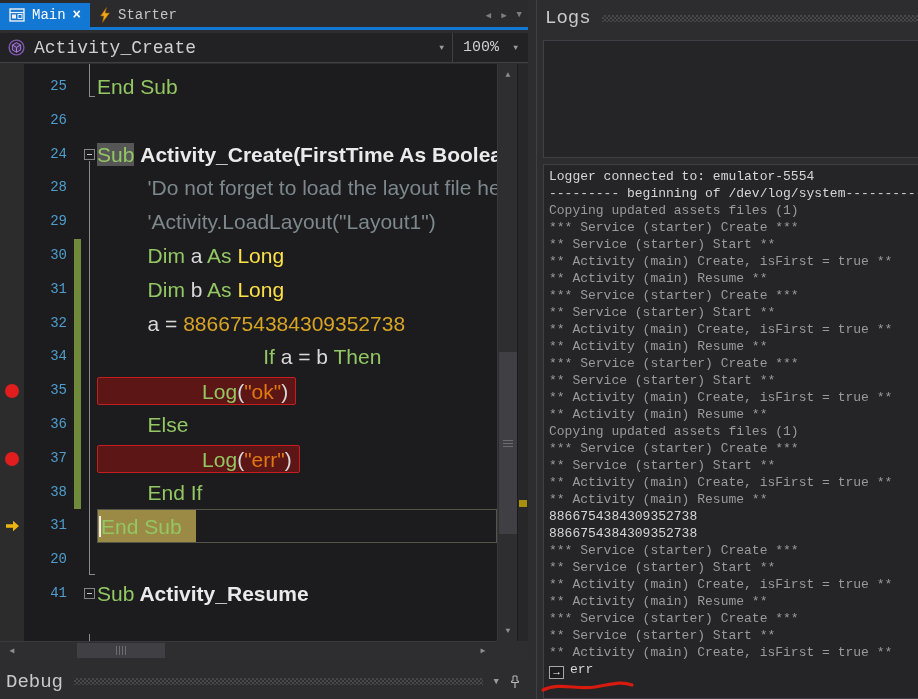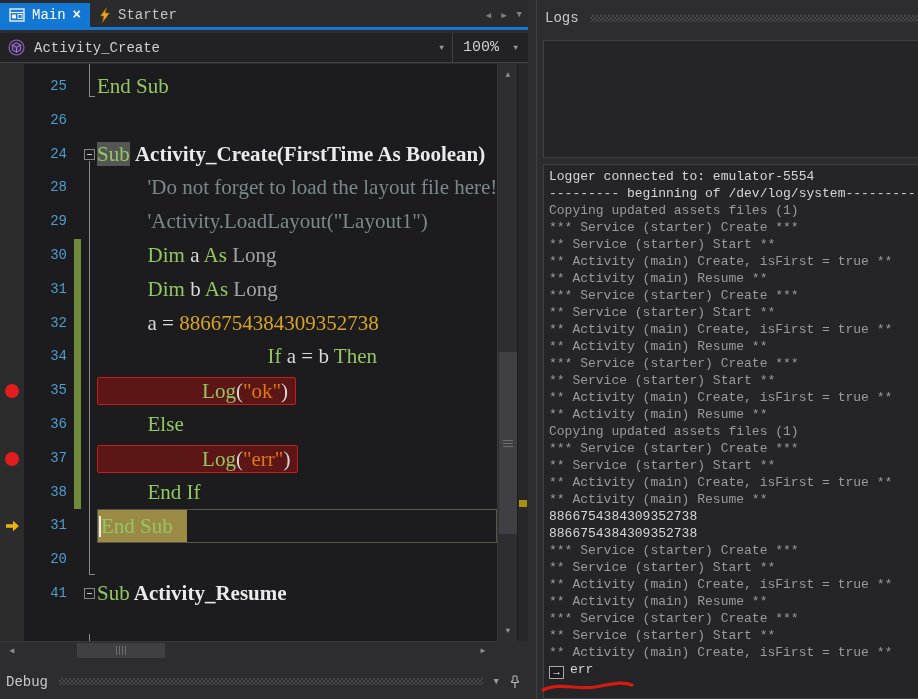--- a/index.html
+++ b/index.html
@@ -14,48 +14,48 @@
             border-bottom:3px solid #1377d4; display:flex; align-items:flex-end; }
   .tab { height:24px; display:flex; align-items:center; padding:0 9px; gap:7px; font-size:14px; cursor:default; }
   .tab.active { background:#1377d4; color:#ffffff; }
   .tab.inactive { color:#c4c4c4; }
   .tab-close { font-size:14px; font-weight:bold; color:#ffffff; line-height:1; }
   .tabnav { position:absolute; right:6px; top:10px; display:flex; gap:10px; color:#7d7d82; font-size:9px; }
 
   .toolbar { position:absolute; left:0; top:33px; width:100%; height:30px; background:#222225;
              border-bottom:1px solid #3f3f46; display:flex; align-items:center; }
   .combo-main { flex:none; width:452px; display:flex; align-items:center; gap:9px; padding:0 8px; height:100%; }
-  .combo-label { color:#cfcfcf; font-size:14px; flex:1; }
+  .combo-label { color:#cfcfcf; font-size:18px; flex:1; }
   .dd { color:#9a9a9e; font-size:8px; }
   .toolbar .sep { width:1px; height:100%; background:#3f3f46; }
   .combo-zoom { flex:1; display:flex; align-items:center; padding:0 10px; height:100%; gap:8px; }
   .combo-zoom .combo-label { font-size:15px; }
 
   
   .editor { position:absolute; left:0; top:64px; width:528px; height:577px; background:#1c1c1e; overflow:hidden; }
   .mstrip { position:absolute; left:0; top:0; width:24px; height:100%; background:#2c2c2c; }
   .code-lines { position:absolute; left:0; top:6px; width:497px; }
   .row { display:flex; height:33.8px; position:relative; }
   .mgn { width:24px; flex:none; background:#2c2c2c; display:flex; align-items:center; justify-content:center; }
   .bp-dot { width:14px; height:14px; border-radius:50%; background:#e11d1d; }
   .gut { width:50px; flex:none; text-align:right; padding-right:7px; font-size:14px; color:#4e9dcd; line-height:33.8px; }
   .chg { width:7px; flex:none; }
   .chg.on { background:#6f8a3a; }
   .fold { width:16px; flex:none; display:flex; align-items:center; justify-content:center; position:relative; }
   .fold-box { width:11px; height:11px; border:1px solid #858585; background:#1c1c1e; position:relative; z-index:2; }
   .fold-box::after { content:""; position:absolute; left:2px; top:4px; width:5px; height:1px; background:#c8c8c8; }
-  .code { flex:1; position:relative; font-family:Liberation Serif, serif; font-size:21px;
+  .code { flex:1; position:relative; font-family:Liberation Sans, sans-serif; font-size:21px;
           line-height:33.8px; white-space:pre; overflow:hidden; color:#d8d8d8; }
   .tok-kw { color:#93c763; }
   .tok-hl { background:#565656; }
   .tok-plain { color:#d8d8d8; }
   .tok-name { color:#eaeaea; font-weight:bold; }
   .tok-num { color:#d8a425; }
   .tok-str { color:#e0790f; }
-  .tok-type { color:#a3a3a3; }
+  .tok-type { color:#fde047; }
   .tok-comment { color:#7d888d; }
   .bp-box { display:inline-block; height:28px; line-height:27px; margin-top:3px; background:#5c1616;
             border:1px solid #c41e1e; border-radius:2px; padding-right:7px; }
   .code.cur-line { border:1px solid #56554a; }
   .cur-bg { background:#9a8a45; padding:0 14px 0 3px; display:inline-block; }
   .caret { position:absolute; left:1px; top:6px; width:2px; height:21px; background:#f0f0f0; z-index:3; }
   .scope { position:absolute; left:89px; width:1px; background:#8a8a8a; }
   .scope.tick::after { content:""; position:absolute; bottom:0; left:0; width:6px; height:1px; background:#8a8a8a; }
 
   
@@ -74,21 +74,21 @@
             display:flex; align-items:center; justify-content:center; }
   .hs-left { left:3px; } .hs-right { right:5px; }
   .hs-thumb { position:absolute; left:77px; top:1px; width:88px; height:15px; background:#3f3f44;
               display:flex; gap:2px; align-items:center; justify-content:center; }
   .hs-thumb i { display:block; width:1px; height:9px; background:#6b6b70; }
   .scroll-corner { position:absolute; left:497px; top:641px; width:31px; height:18px; background:#2e2e31; }
 
   
   .debug-hdr { position:absolute; left:0; top:664px; width:528px; height:35px; background:#2d2d30;
                display:flex; align-items:center; padding:0 8px 0 6px; gap:11px; }
-  .panel-title { color:#c8c8c8; font-size:14px; flex:none; }
+  .panel-title { color:#c8c8c8; font-size:19px; flex:none; }
   .hatch { flex:1; height:7px;
            background-image:linear-gradient(45deg,#47474b 25%,transparent 25%,transparent 75%,#47474b 75%),
                             linear-gradient(45deg,#47474b 25%,transparent 25%,transparent 75%,#47474b 75%);
            background-size:4px 4px; background-position:0 0,2px 2px; }
   .hdr-dd { color:#9a9a9e; font-size:9px; flex:none; }
 
   
   .splitter { position:absolute; left:528px; top:0; width:9px; height:699px; background:#2d2d30; border-right:1px solid #3f3f46; }
   .right-panel { position:absolute; left:537px; top:0; width:381px; height:699px; background:#2d2d30; overflow:hidden; }
   .logs-hdr { position:absolute; left:0; top:0; width:100%; height:36px; display:flex; align-items:center;

